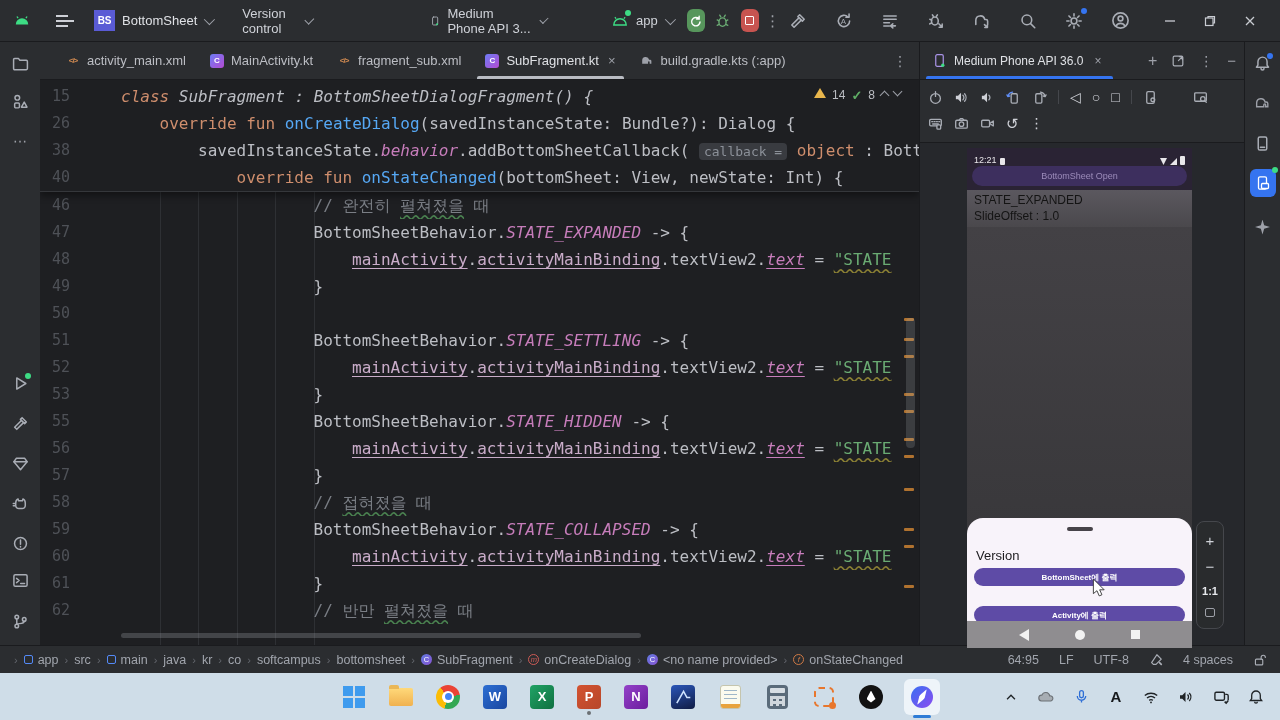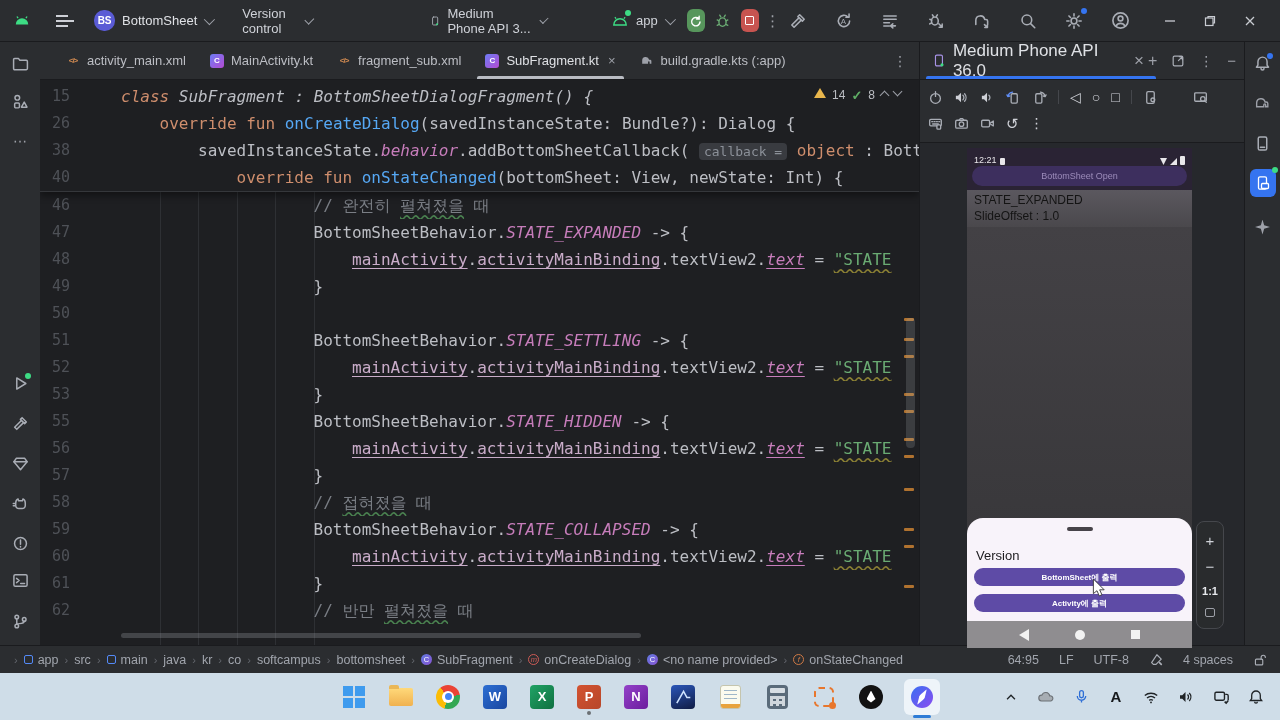--- a/index.html
+++ b/index.html
@@ -4,21 +4,21 @@
 <style>
   *{box-sizing:border-box;margin:0;padding:0}
   html,body{width:1280px;height:720px;overflow:hidden;background:#1e1f22;font-family:"Liberation Sans",sans-serif;-webkit-font-smoothing:antialiased}
   .ide{position:absolute;left:0;top:0;width:1280px;height:673px;background:#1e1f22}
   
   .topbar{position:absolute;left:0;top:0;width:1280px;height:42px;background:#2b2d30;display:flex;align-items:center;padding:0 10px;border-bottom:1px solid #1a1b1e}
   .tb-ico{display:flex;align-items:center;justify-content:center;width:24px;height:24px;flex:none}
   .burger{width:18px;height:12px;border-top:2px solid #ced0d6;border-bottom:2px solid #ced0d6;position:relative;margin-left:22px}
   .burger:after{content:"";position:absolute;left:0;top:3px;width:18px;height:2px;background:#ced0d6}
   .chip{display:flex;align-items:center;gap:7px;margin-left:26px;cursor:default}
-  .bs-badge{width:21px;height:21px;border-radius:10px;background:#5a5bd5;color:#fff;font-size:10px;font-weight:bold;display:flex;align-items:center;justify-content:center}
+  .bs-badge{width:21px;height:21px;border-radius:0;background:#5a5bd5;color:#fff;font-size:10px;font-weight:bold;display:flex;align-items:center;justify-content:center}
   .tb-label{color:#dfe1e5;font-size:13px}
   .tb-label.dim{color:#cfd2d8}
   .chev{width:8px;height:8px;border-right:1.5px solid #9da0a8;border-bottom:1.5px solid #9da0a8;transform:rotate(45deg) translateY(-2px)}
   .runbtn{width:27px;height:23px;border-radius:6px;background:#57965c;display:flex;align-items:center;justify-content:center;margin-left:14px}
   .stopbtn{width:27px;height:23px;border-radius:6px;background:#c75450;display:flex;align-items:center;justify-content:center}
   .stop-in{width:9px;height:9px;border:1.6px solid #fff;border-radius:1px}
   .vdots{color:#9da0a8;font-size:15px;letter-spacing:0;margin:0 6px;line-height:10px}
   .wctl{display:flex;align-items:center;gap:0;margin-left:18px}
   .wctl .tb-ico{width:40px;height:30px}
   svg.i{stroke:#a9adb5;fill:none;stroke-width:1.4;stroke-linecap:round;stroke-linejoin:round}
@@ -63,21 +63,21 @@
   .mini-chev{width:7px;height:7px;border-right:1.5px solid #9da0a8;border-bottom:1.5px solid #9da0a8}
   .mini-chev.up{transform:rotate(-135deg);margin-top:4px}
   .mini-chev.down{transform:rotate(45deg);margin-bottom:3px}
   .marks{position:absolute;right:3px;top:0;bottom:0;width:14px;z-index:5}
   .mk{position:absolute;right:2px;width:10px;height:3px;background:#b0722f;border-radius:1px}
   .vthumb{position:absolute;right:1px;width:9px;border-radius:4px;background:rgba(166,170,175,.22)}
   .hscroll{position:absolute;left:81px;bottom:7px;width:520px;height:5px;border-radius:3px;background:rgba(166,170,175,.28);z-index:6}
   
   .panel{width:324px;flex:none;display:flex;flex-direction:column;background:#26282c}
   .panel-head{height:38px;background:#2b2d30;border-bottom:1px solid #1a1b1e;display:flex;align-items:center;position:relative;padding:0 8px;flex:none}
-  .ptab{display:flex;align-items:center;gap:7px;color:#dfe1e5;font-size:17px;padding:0 4px;height:100%;position:relative}
+  .ptab{display:flex;align-items:center;gap:7px;color:#dfe1e5;font-size:12px;padding:0 4px;height:100%;position:relative}
   .ptab:after{content:"";position:absolute;left:-2px;right:-8px;bottom:0;height:3px;background:#3574f0;border-radius:2px 2px 0 0}
   .phic{margin-left:auto;display:flex;align-items:center;gap:14px;color:#9da0a8}
   .emu-tools{background:#2b2d30;border-bottom:1px solid #1a1b1e;padding:4px 8px 6px;flex:none}
   .trow{display:flex;align-items:center;gap:11px;height:26px}
   .trow .g2{color:#ced0d6;font-size:14px;line-height:1}
   .tsep{width:1px;height:14px;background:#45474c}
   .emu-body{flex:1;position:relative}
   
   .scr{position:absolute;left:47px;top:5px;width:225px;height:500px;background:#3a383c;display:flex;flex-direction:column;overflow:hidden}
   .scr-top{height:42px;background:#2a2334;flex:none}
@@ -534,21 +534,21 @@
           <div class="scr-dim">
             <div class="tap"></div>
             <svg class="cursor" width="16" height="18" viewBox="0 0 12 16">
                 <polygon points="1,0 1,13 4.2,10.4 6.2,15 8.6,14 6.6,9.6 10.6,9.6" fill="#fff" stroke="#333" stroke-width="0.8"></polygon>
               </svg>
           </div>
           <div class="sheet">
             <span class="handle"></span>
             <span class="sheet-title">Version</span>
             <span class="sheet-btn" style="top:50px">BottomSheet에 출력</span>
-            <span class="sheet-btn" style="top:76px">Activity에 출력</span>
+            <span class="sheet-btn" style="top:88px">Activity에 출력</span>
           </div>
           <div class="scr-nav">
             <span class="nv-back"></span>
             <span class="nv-home"></span>
             <span class="nv-sq"></span>
           </div>
         </div>
         <div class="zoomctl">
           <span class="zb">+</span>
           <span class="zb">−</span>

